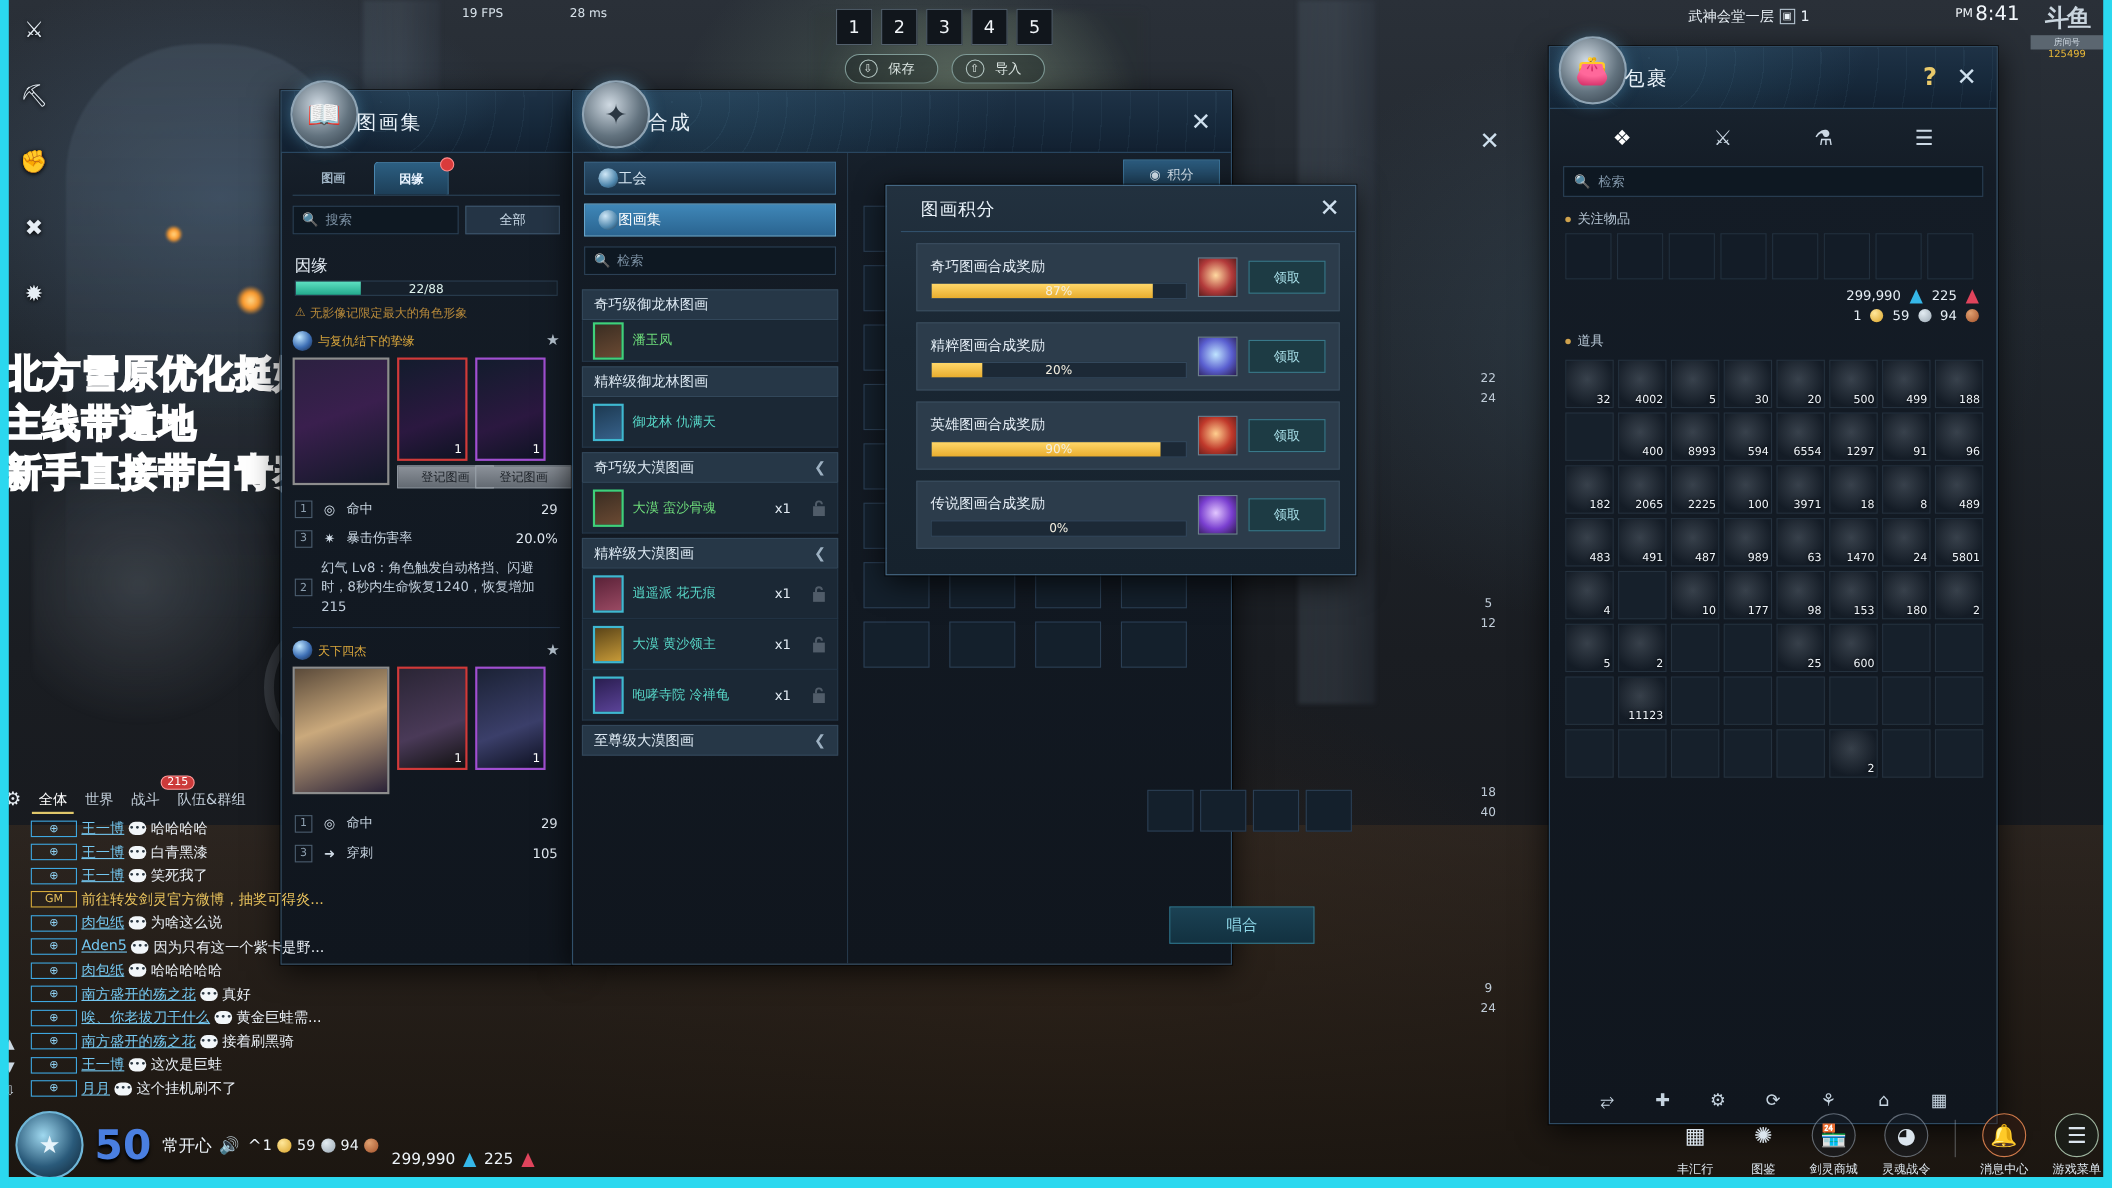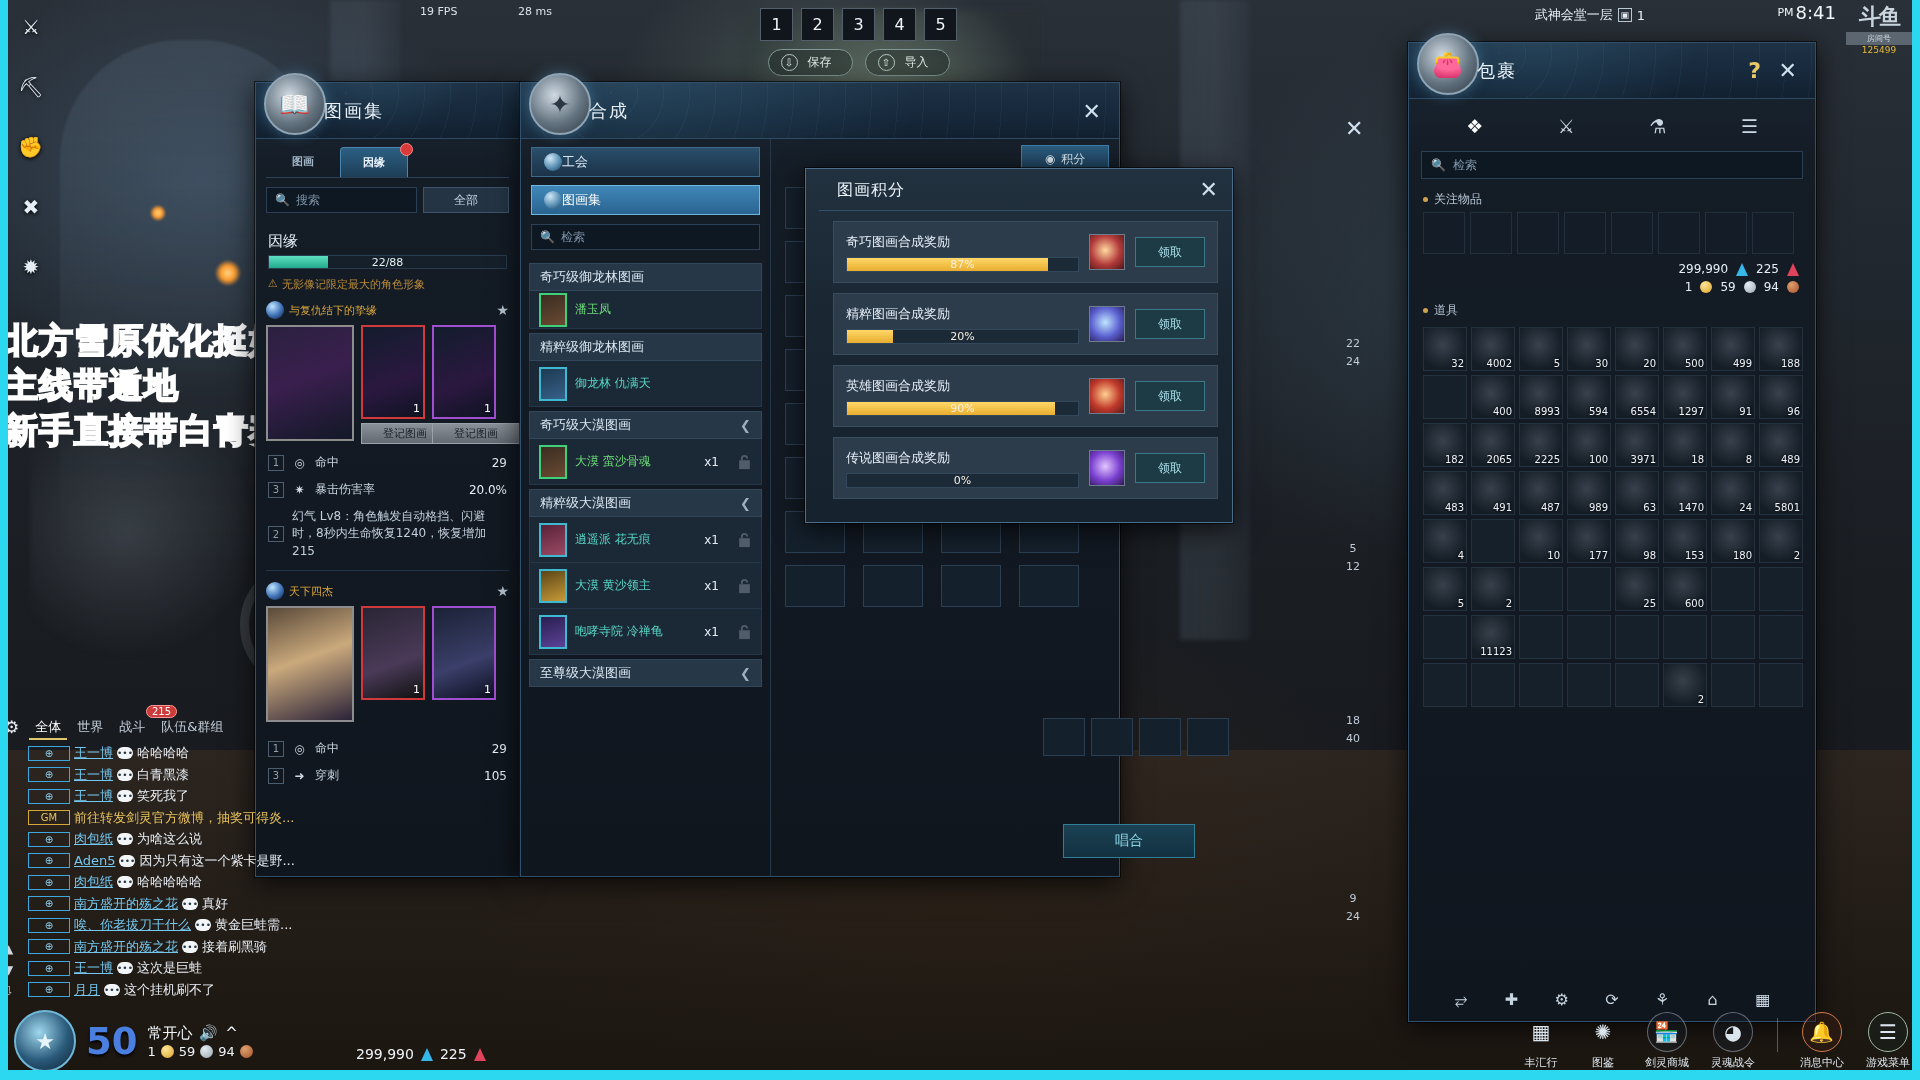--- a/index.html
+++ b/index.html
@@ -254,21 +254,21 @@
   .cuser{color:#74c7f0;text-decoration:underline;}
   .cbub{width:16px;height:12px;border-radius:7px;background:#f2f6f9;color:#2a3742;font-size:9px;display:flex;align-items:center;justify-content:center;flex:none;}
   .ctext{color:#e8eef4;}
   .ctext.gm{color:#e8c25c;}
   .chat-arrows{position:absolute;left:4px;bottom:4px;display:flex;flex-direction:column;gap:7px;color:#cdd9e3;font-size:12px;}
 
   
   #player{position:absolute;left:14px;bottom:8px;display:flex;align-items:center;gap:10px;}
   .pavatar{width:62px;height:62px;border-radius:50%;background:radial-gradient(circle at 40% 35%,#9fd8ef,#2a5a7a 55%,#0e2030);border:2px solid #6fb6d8;display:flex;align-items:center;justify-content:center;font-size:22px;color:#e7f4fb;}
   .plvl{font-size:37px;color:#4a7fe0;font-weight:bold;text-shadow:0 2px 3px #000;}
-  .pinfo{display:flex;flex-direction:column;gap:1px;}
+  .pinfo{display:flex;flex-direction:row;gap:1px;}
   .pname{display:flex;align-items:center;gap:7px;font-size:15px;color:#eef4f9;}
   .pcur{display:flex;align-items:center;gap:5px;font-size:13px;color:#eef4f9;}
   .pcur .coin{width:13px;height:13px;}
   #currency-hud{position:absolute;left:356px;bottom:18px;display:flex;align-items:center;gap:7px;font-size:14px;color:#eef4f9;}
 
   
   #botmenu{position:absolute;right:10px;bottom:10px;display:flex;align-items:flex-end;gap:22px;}
   .bm{display:flex;flex-direction:column;align-items:center;gap:3px;cursor:pointer;}
   .bm .bmi{width:40px;height:40px;border-radius:50%;display:flex;align-items:center;justify-content:center;font-size:20px;color:#dbe5ee;}
   .bm .bmi.circ{border:1px solid rgba(190,205,220,.45);background:rgba(25,35,45,.35);}

